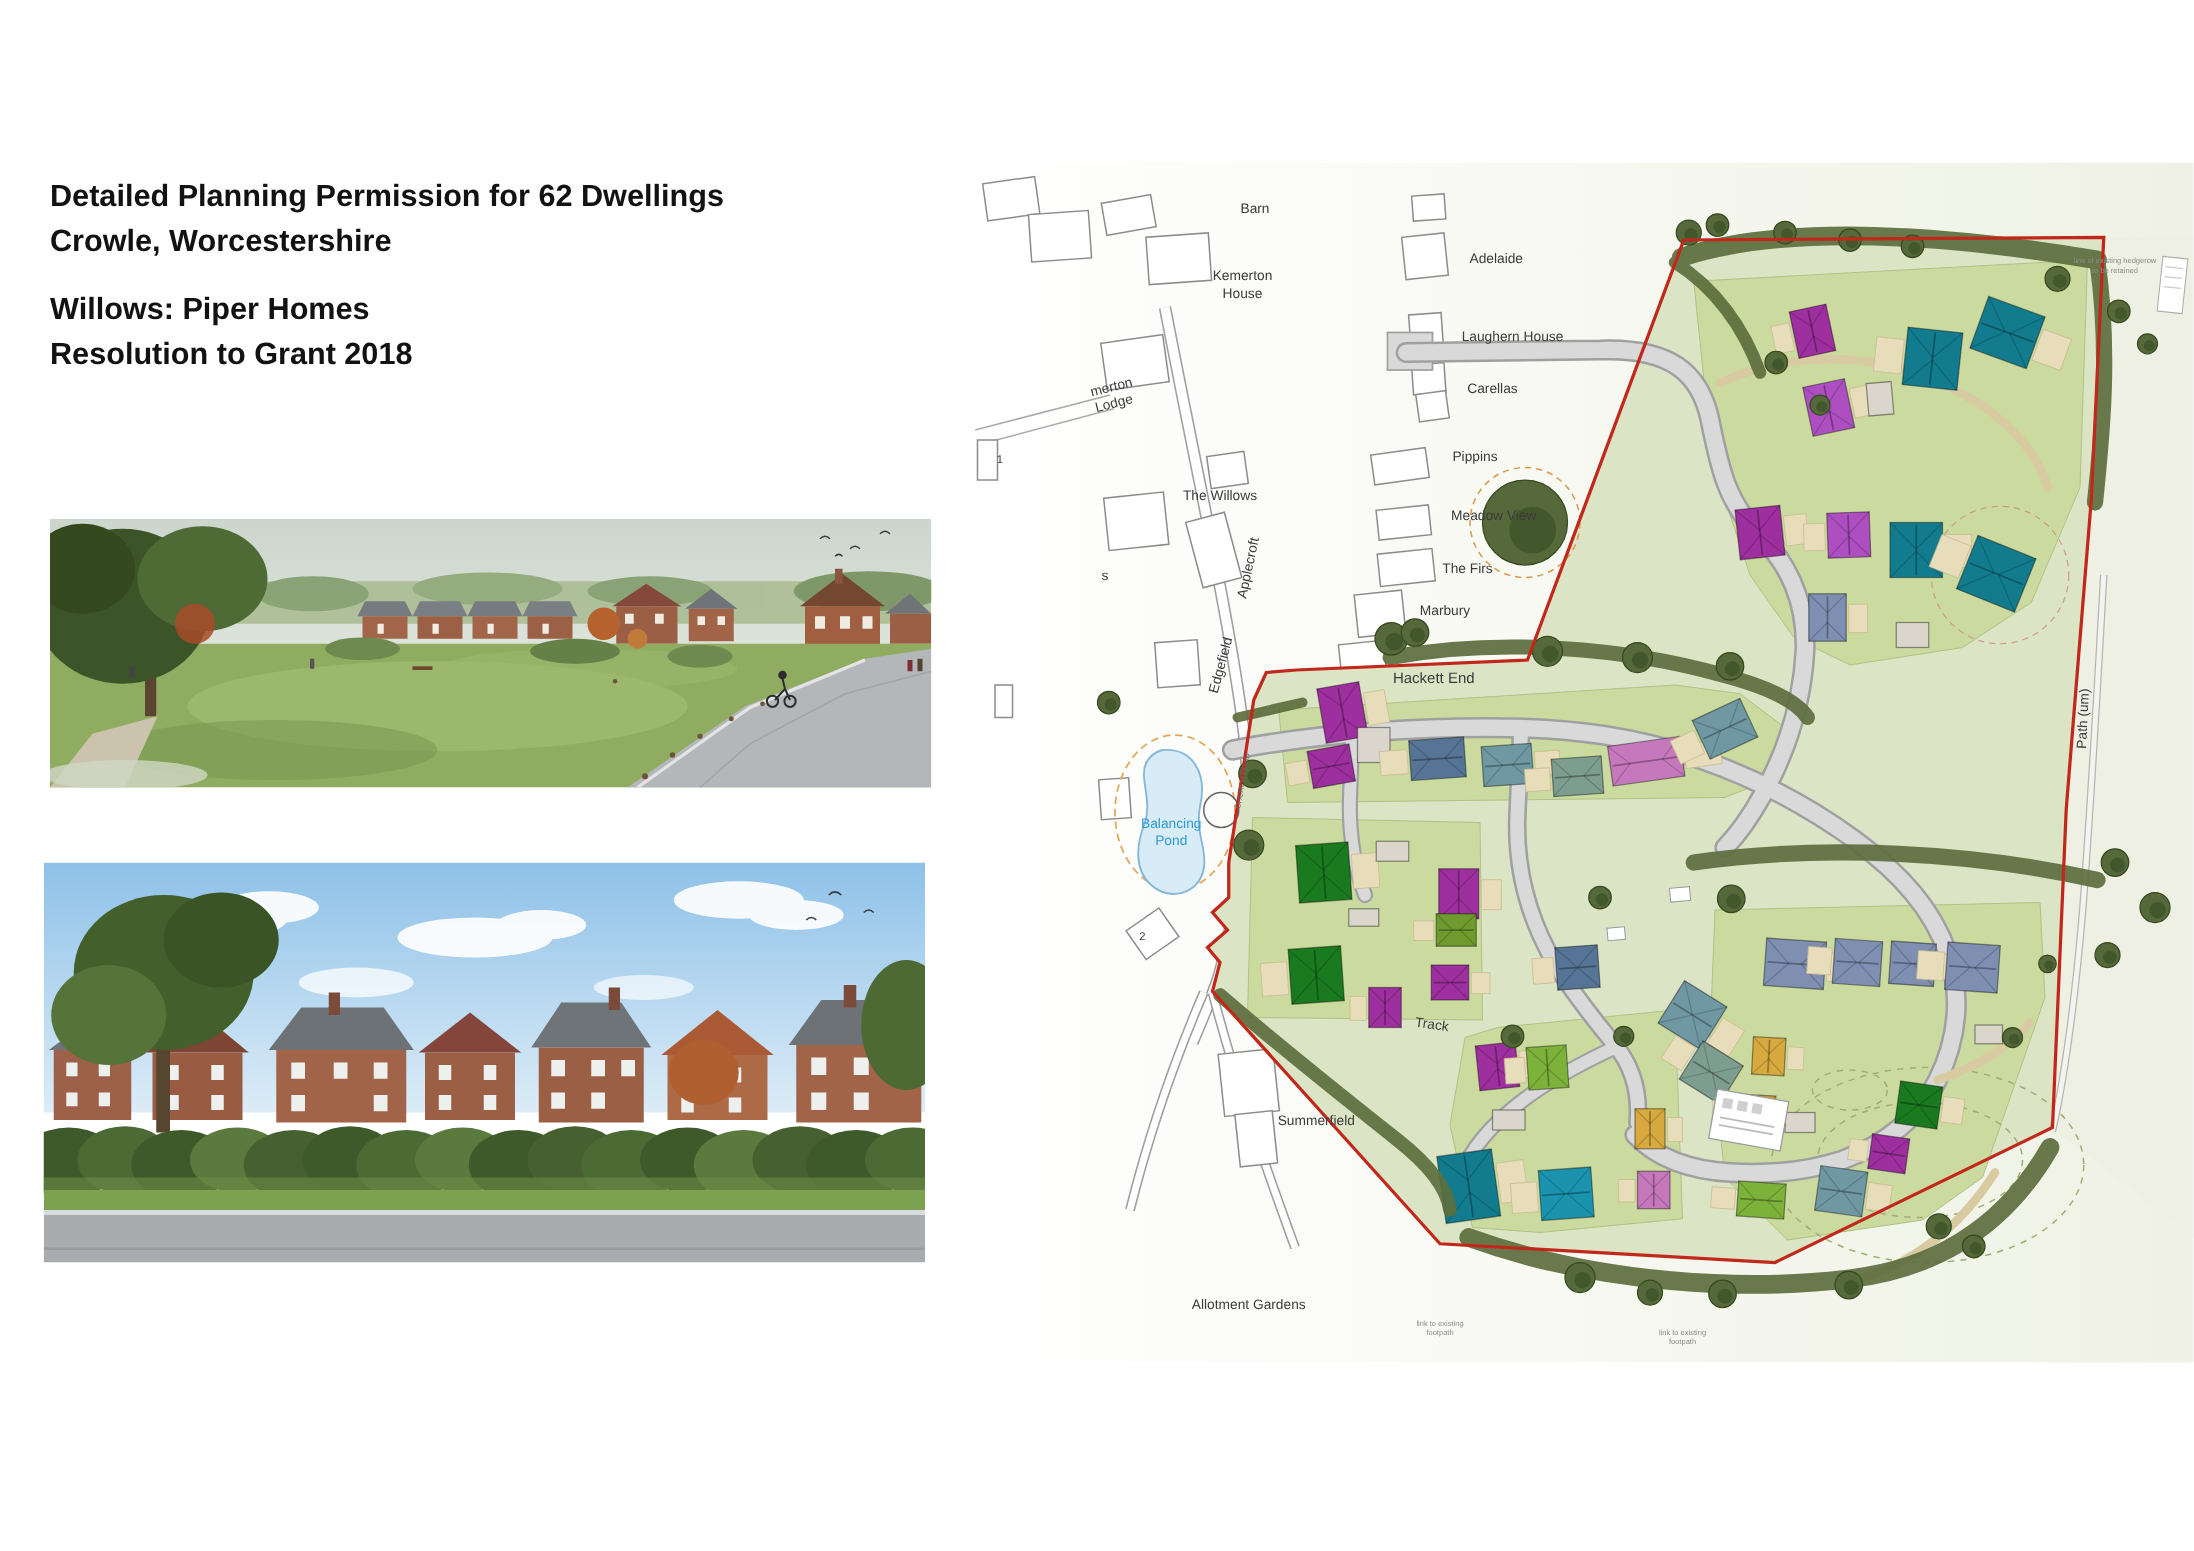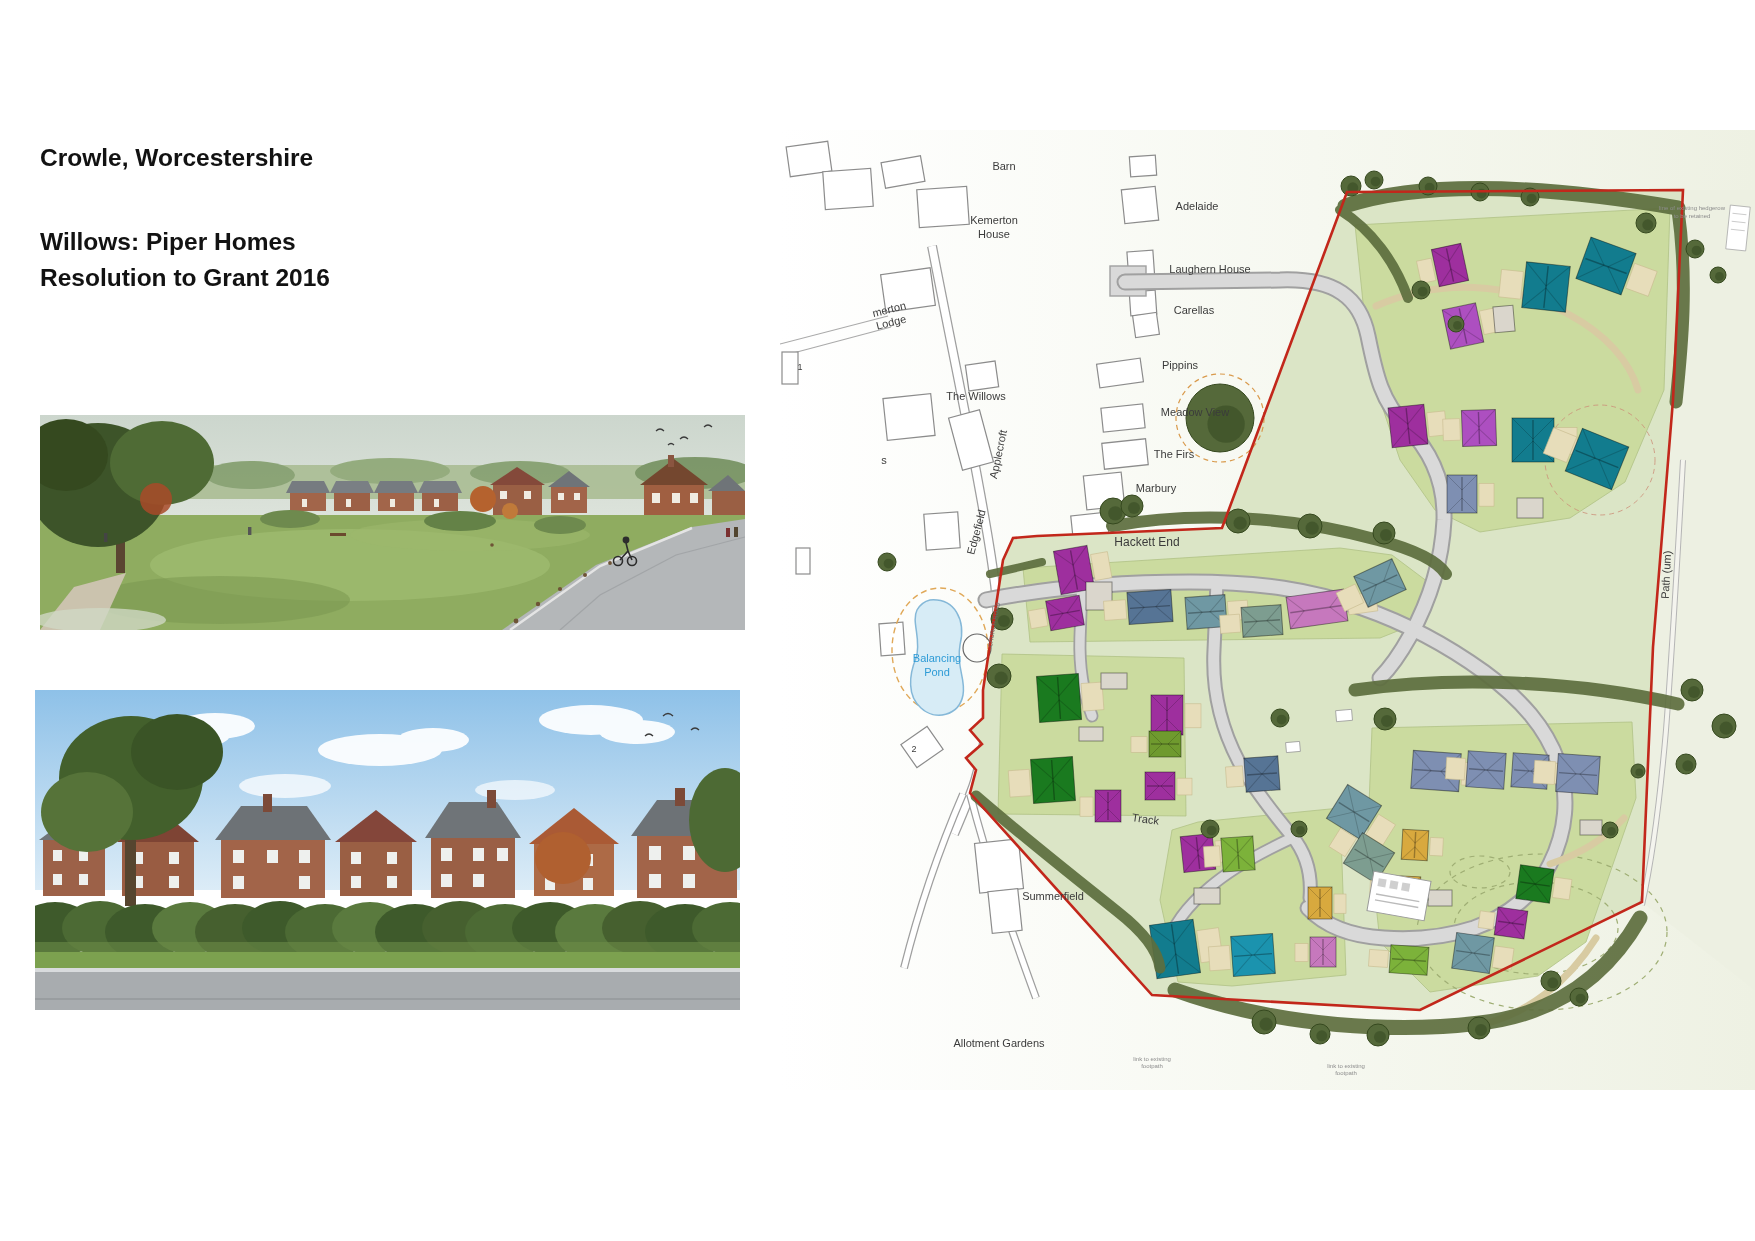--- a/index.html
+++ b/index.html
@@ -1,36 +1,37 @@
 <!DOCTYPE html>
 <html><head>
 <meta charset="utf-8">
 <style>
   html,body{margin:0;padding:0;background:#fff;}
   .page{position:relative;width:1755px;height:1241px;background:#ffffff;overflow:hidden;
         font-family:"Liberation Sans",sans-serif;color:#111;}
   .title-block{position:absolute;left:40px;top:140px;width:680px;}
   .title-block p{margin:0;font-size:24.5px;font-weight:bold;line-height:36px;color:#121212;}
-  .title-block .gap{margin-bottom:48px;}
+  .title-block .gap{margin-bottom:18px;}
   .photo{position:absolute;display:block;}
   .photo svg{display:block;}
   #photo1{left:40px;top:415px;width:705px;height:215px;}
   #photo2{left:35px;top:690px;width:705px;height:320px;}
   #siteplan-wrap{position:absolute;left:780px;top:130px;width:975px;height:960px;}
   svg text{font-family:"Liberation Sans",sans-serif;}
 </style>
 </head>
 <body>
 
 <div class="page">
 
   <div class="title-block">
+    <p>Detailed Planning Permission for 62 Dwellings</p>
     <p class="gap">Crowle, Worcestershire</p>
     <p>Willows: Piper Homes</p>
-    <p>Resolution to Grant 2016</p>
+    <p>Resolution to Grant 2018</p>
   </div>
 
   <div class="photo" id="photo1">
     <svg viewBox="0 0 705 215" width="705" height="215">
       <defs>
         <linearGradient id="p1sky" x1="0" y1="0" x2="0" y2="1">
           <stop offset="0" stop-color="#ccd6cd"></stop>
             <stop offset="1" stop-color="#eef1ea"></stop>
         </linearGradient>
       </defs>

